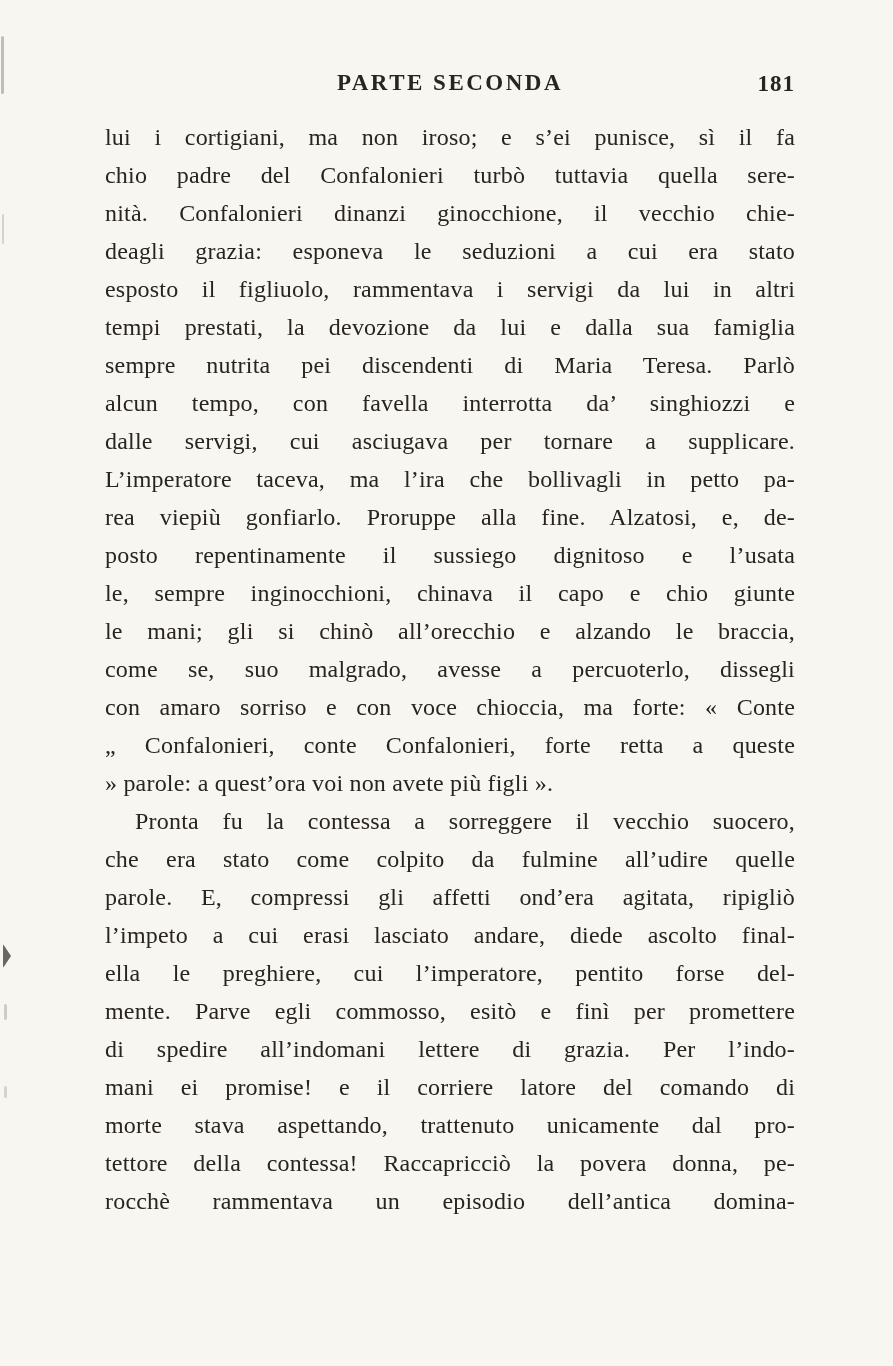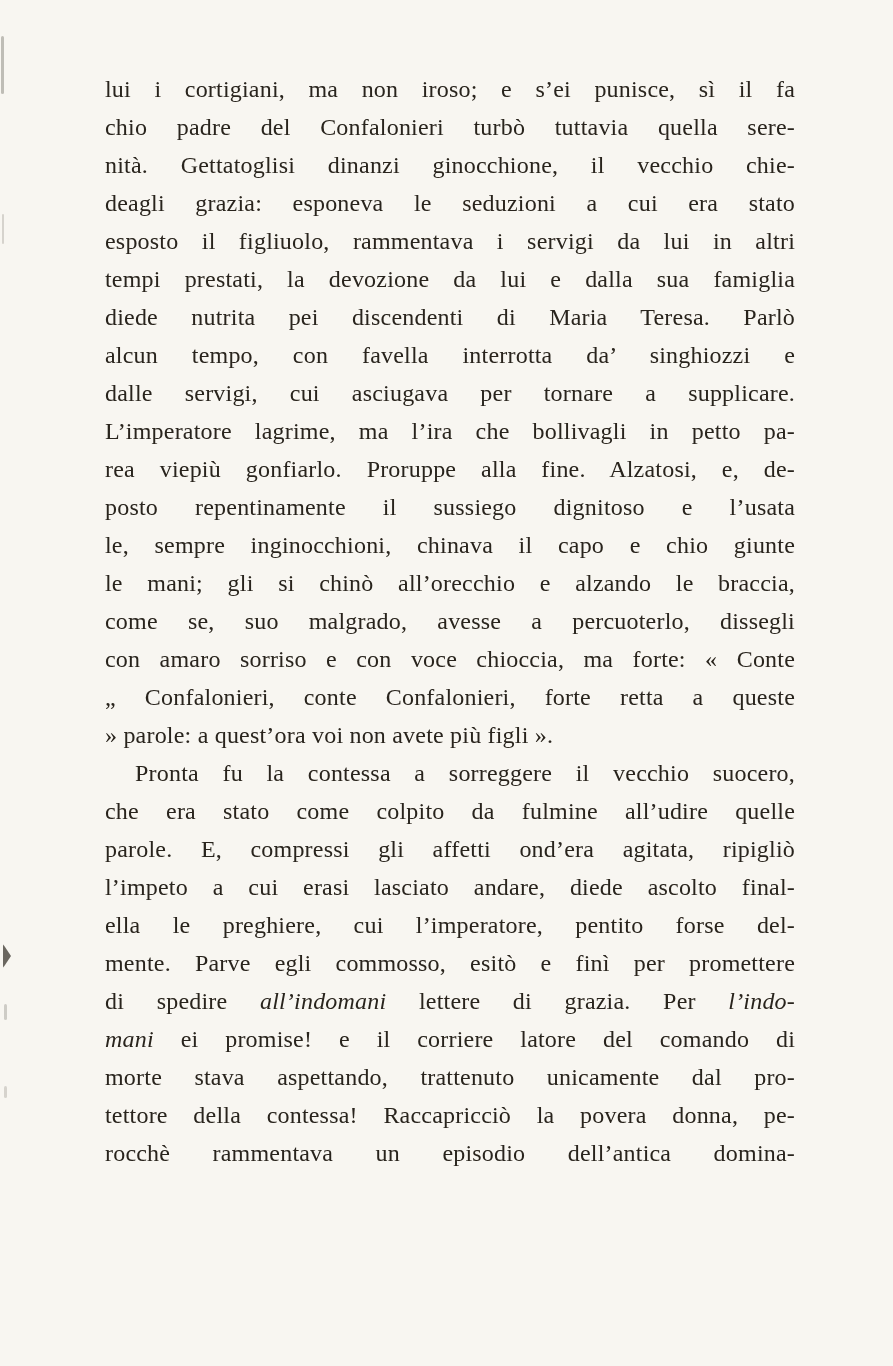--- a/index.html
+++ b/index.html
@@ -29,21 +29,21 @@
   .line{
     font-size:24px;
     line-height:38px;
     text-align:justify;
     text-align-last:justify;
     white-space:normal;
     letter-spacing:.2px;
   }
   .line.no-stretch{text-align-last:left;}
   .line.indent{text-indent:30px;}
-  .it{font-style:italic;}
+  .it{}
   
   .scan-mark{position:absolute;background:#3c372f;border-radius:2px;}
   .mark-1{left:1px;top:36px;width:3px;height:58px;opacity:.30;}
   .mark-2{left:2px;top:214px;width:2px;height:30px;opacity:.18;}
   .mark-3{left:3px;top:944px;width:8px;height:24px;opacity:.75;clip-path:polygon(0 0,100% 50%,0 100%);}
   .mark-4{left:4px;top:1004px;width:3px;height:16px;opacity:.22;}
   .mark-5{left:4px;top:1086px;width:3px;height:12px;opacity:.18;}
 </style>
 </head>
 <body>
@@ -51,32 +51,36 @@
 <div class="page">
 
   <span class="scan-mark mark-1"></span>
   <span class="scan-mark mark-2"></span>
   <span class="scan-mark mark-3"></span>
   <span class="scan-mark mark-4"></span>
   <span class="scan-mark mark-5"></span>
 
   <div class="content">
 
+    <header class="page-header">
+      <span class="running-title">PARTE SECONDA</span>
+      <span class="page-number">181</span>
+    </header>
 
     <main class="text-block" id="text-block">
         <div class="line"><span>lui i cortigiani, ma non iroso; e s’ei punisce, sì il fa</span></div>
         <div class="line"><span>chio padre del Confalonieri turbò tuttavia quella sere-</span></div>
-        <div class="line"><span>nità. Gettatoglisi dinanzi ginocchione, il vecchio chie-</span></div>
+        <div class="line"><span>nità. Confalonieri dinanzi ginocchione, il vecchio chie-</span></div>
         <div class="line"><span>deagli grazia: esponeva le seduzioni a cui era stato</span></div>
         <div class="line"><span>esposto il figliuolo, rammentava i servigi da lui in altri</span></div>
         <div class="line"><span>tempi prestati, la devozione da lui e dalla sua famiglia</span></div>
-        <div class="line"><span>diede nutrita pei discendenti di Maria Teresa. Parlò</span></div>
+        <div class="line"><span>sempre nutrita pei discendenti di Maria Teresa. Parlò</span></div>
         <div class="line"><span>alcun tempo, con favella interrotta da’ singhiozzi e</span></div>
         <div class="line"><span>dalle servigi, cui asciugava per tornare a supplicare.</span></div>
-        <div class="line"><span>L’imperatore lagrime, ma l’ira che bollivagli in petto pa-</span></div>
+        <div class="line"><span>L’imperatore taceva, ma l’ira che bollivagli in petto pa-</span></div>
         <div class="line"><span>rea viepiù gonfiarlo. Proruppe alla fine. Alzatosi, e, de-</span></div>
         <div class="line"><span>posto repentinamente il sussiego dignitoso e l’usata</span></div>
         <div class="line"><span>le, sempre inginocchioni, chinava il capo e chio giunte</span></div>
         <div class="line"><span>le mani; gli si chinò all’orecchio e alzando le braccia,</span></div>
         <div class="line"><span>come se, suo malgrado, avesse a percuoterlo, dissegli</span></div>
         <div class="line"><span>con amaro sorriso e con voce chioccia, ma forte: « Conte</span></div>
         <div class="line"><span>„ Confalonieri, conte Confalonieri, forte retta a queste</span></div>
         <div class="line no-stretch"><span>» parole: a quest’ora voi non avete più figli ».</span></div>
         <div class="line indent"><span>Pronta fu la contessa a sorreggere il vecchio suocero,</span></div>
         <div class="line"><span>che era stato come colpito da fulmine all’udire quelle</span></div>

